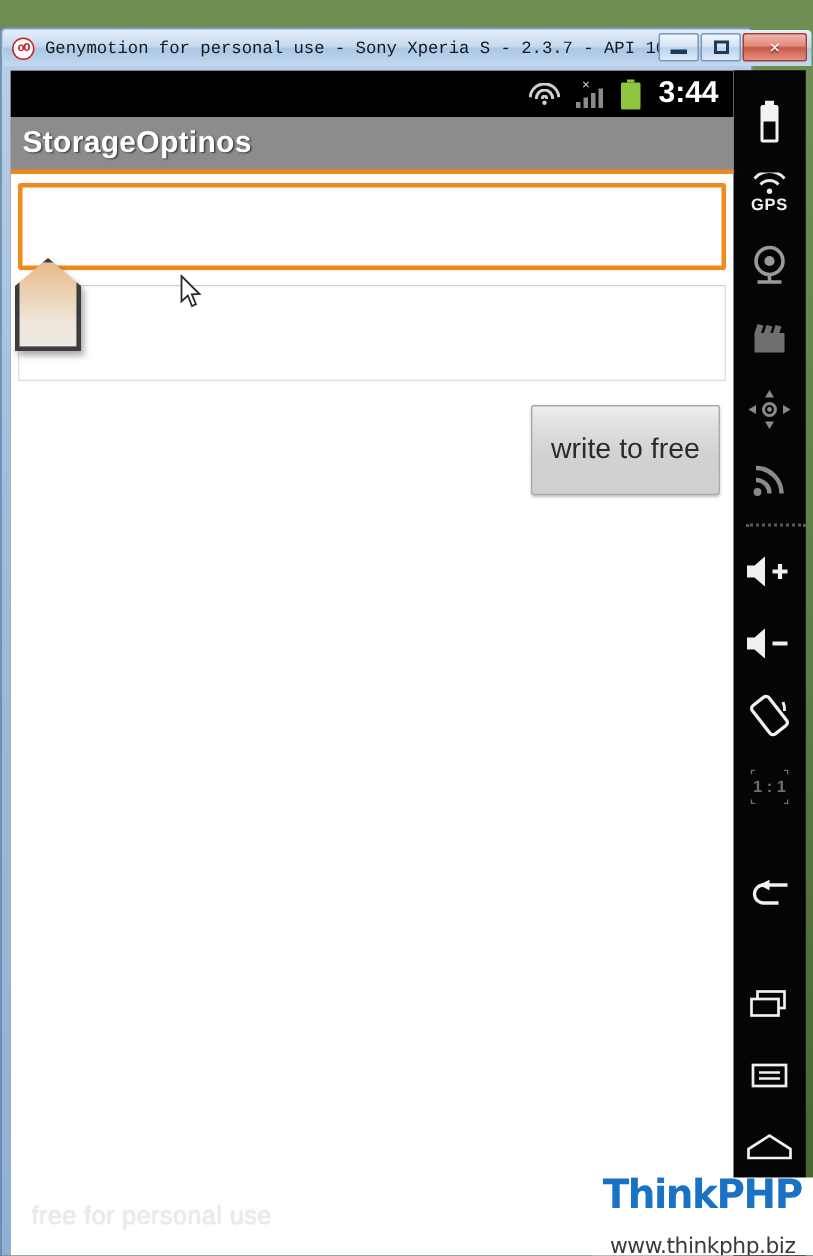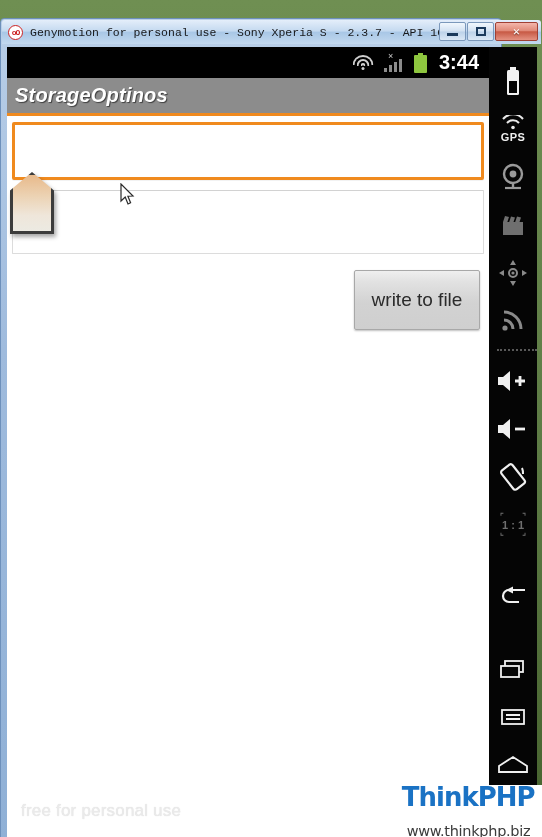--- a/index.html
+++ b/index.html
@@ -132,21 +132,20 @@
     height: 38px; width: 100%;
     background: #8c8c8c;
     border-bottom: 3px solid #f08a1e;
     display: flex; align-items: center;
     padding-left: 8px;
   }
   .app-bar .app-title {
     color: #fff; font-size: 20px; font-weight: bold;
     text-shadow: 1px 1px 1px rgba(0,0,0,.55);
     letter-spacing: .2px;
-    font-style: italic;
   }
 
   
   .content { position: relative; padding: 6px 5px 0 5px; }
   .edit {
     width: 100%; background: #fff; display: block;
     font-family: "Liberation Sans", sans-serif;
     font-size: 14px; color: #222;
     outline: none;
   }
@@ -317,21 +316,21 @@
 
         <div class="app-bar">
           <div class="app-title">StorageOptinos</div>
         </div>
 
         <div class="content">
           <input class="edit focused" type="text" placeholder="" style="">
           <input class="edit plain" type="text" placeholder="" style="">
 
           <div class="btn-row">
-            <div class="btn">write to file</div>
+            <div class="btn">write to free</div>
           </div>
         </div>
 
         <div class="home-overlay">
           <div class="shape"></div>
         </div>
 
         <div class="cursor">
           <svg width="16" height="24" viewBox="0 0 16 24">
             <path d="M1,1 L1,18 L5.2,14 L8,21 L10.6,19.8 L7.9,13.2 L13,13 Z" fill="#ffffff" stroke="#2b2b2b" stroke-width="1.2"></path>

